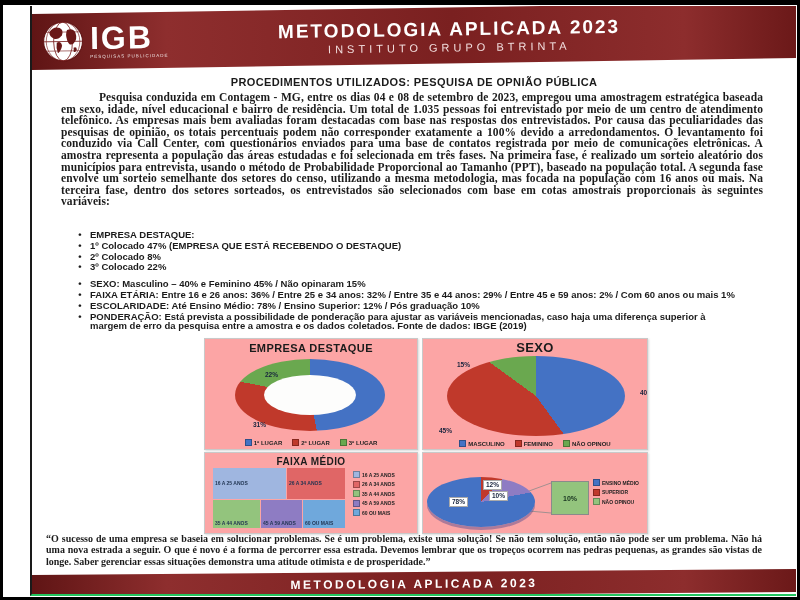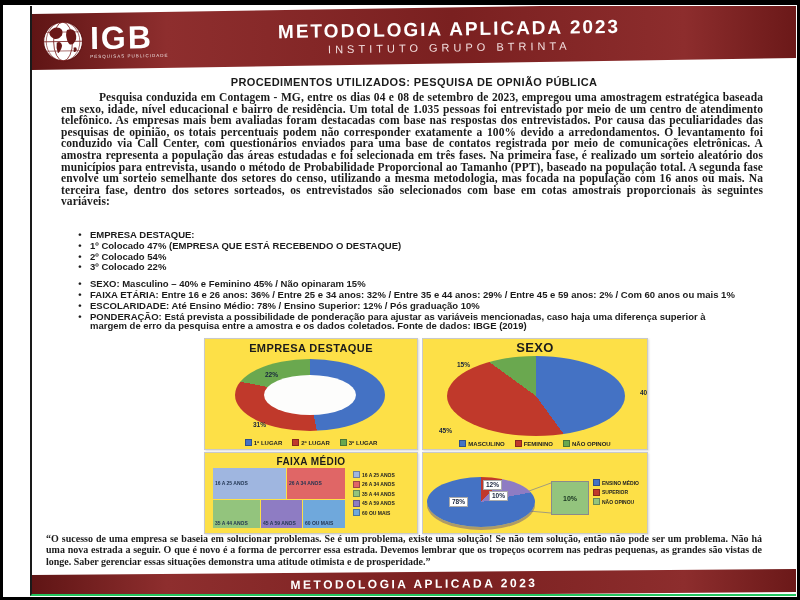--- a/index.html
+++ b/index.html
@@ -31,21 +31,21 @@
                  letter-spacing:.1px;}
   ul.bullets{position:absolute;top:224px;left:38px;width:672px;margin:0;padding:0;list-style:none;
              font-size:9.5px;font-weight:600;line-height:9.8px;}
   ul.bullets li{display:flex;margin:0 0 1px 0;}
   ul.bullets li.gap{margin-top:7px;}
   .blt{width:20px;text-align:center;flex:0 0 20px;}
   .btxt{flex:1;}
 
   
   .charts{position:absolute;left:172px;top:332px;width:446px;height:196px;}
-  .panel{position:absolute;background:#fde047;border:1px solid #c9c9c9;box-shadow:1px 1px 2px rgba(0,0,0,.15);overflow:hidden;}
+  .panel{position:absolute;background:#fca5a5;border:1px solid #c9c9c9;box-shadow:1px 1px 2px rgba(0,0,0,.15);overflow:hidden;}
   #panel-empresa{left:0;top:0;width:212px;height:110px;}
   #panel-sexo{left:218px;top:0;width:224px;height:110px;}
   #panel-faixa{left:0;top:114px;width:212px;height:80px;}
   #panel-escolaridade{left:218px;top:114px;width:224px;height:80px;}
   .chart-title{text-align:center;font-weight:bold;margin-top:3px;font-size:11px;letter-spacing:.4px;}
   #panel-sexo .chart-title{font-size:13px;margin-top:1px;}
   #panel-faixa .chart-title,#panel-escolaridade .chart-title{font-size:10px;}
   #panel-escolaridade .chart-title{text-align:left;padding-left:18px;margin-top:44px;}
 
   .pie{position:absolute;border-radius:50%;}
@@ -129,21 +129,21 @@
         <li>
           <span class="blt">•</span>
           <span class="btxt">EMPRESA DESTAQUE:</span>
         </li>
         <li>
           <span class="blt">•</span>
           <span class="btxt">1º Colocado 47% (EMPRESA QUE ESTÁ RECEBENDO O DESTAQUE)</span>
         </li>
         <li>
           <span class="blt">•</span>
-          <span class="btxt">2º Colocado 54%</span>
+          <span class="btxt">2º Colocado 8%</span>
         </li>
         <li>
           <span class="blt">•</span>
           <span class="btxt">3º Colocado 22%</span>
         </li>
         <li class="gap">
           <span class="blt">•</span>
           <span class="btxt">SEXO: Masculino – 40% e Feminino 45% / Não opinaram 15%</span>
         </li>
         <li>

